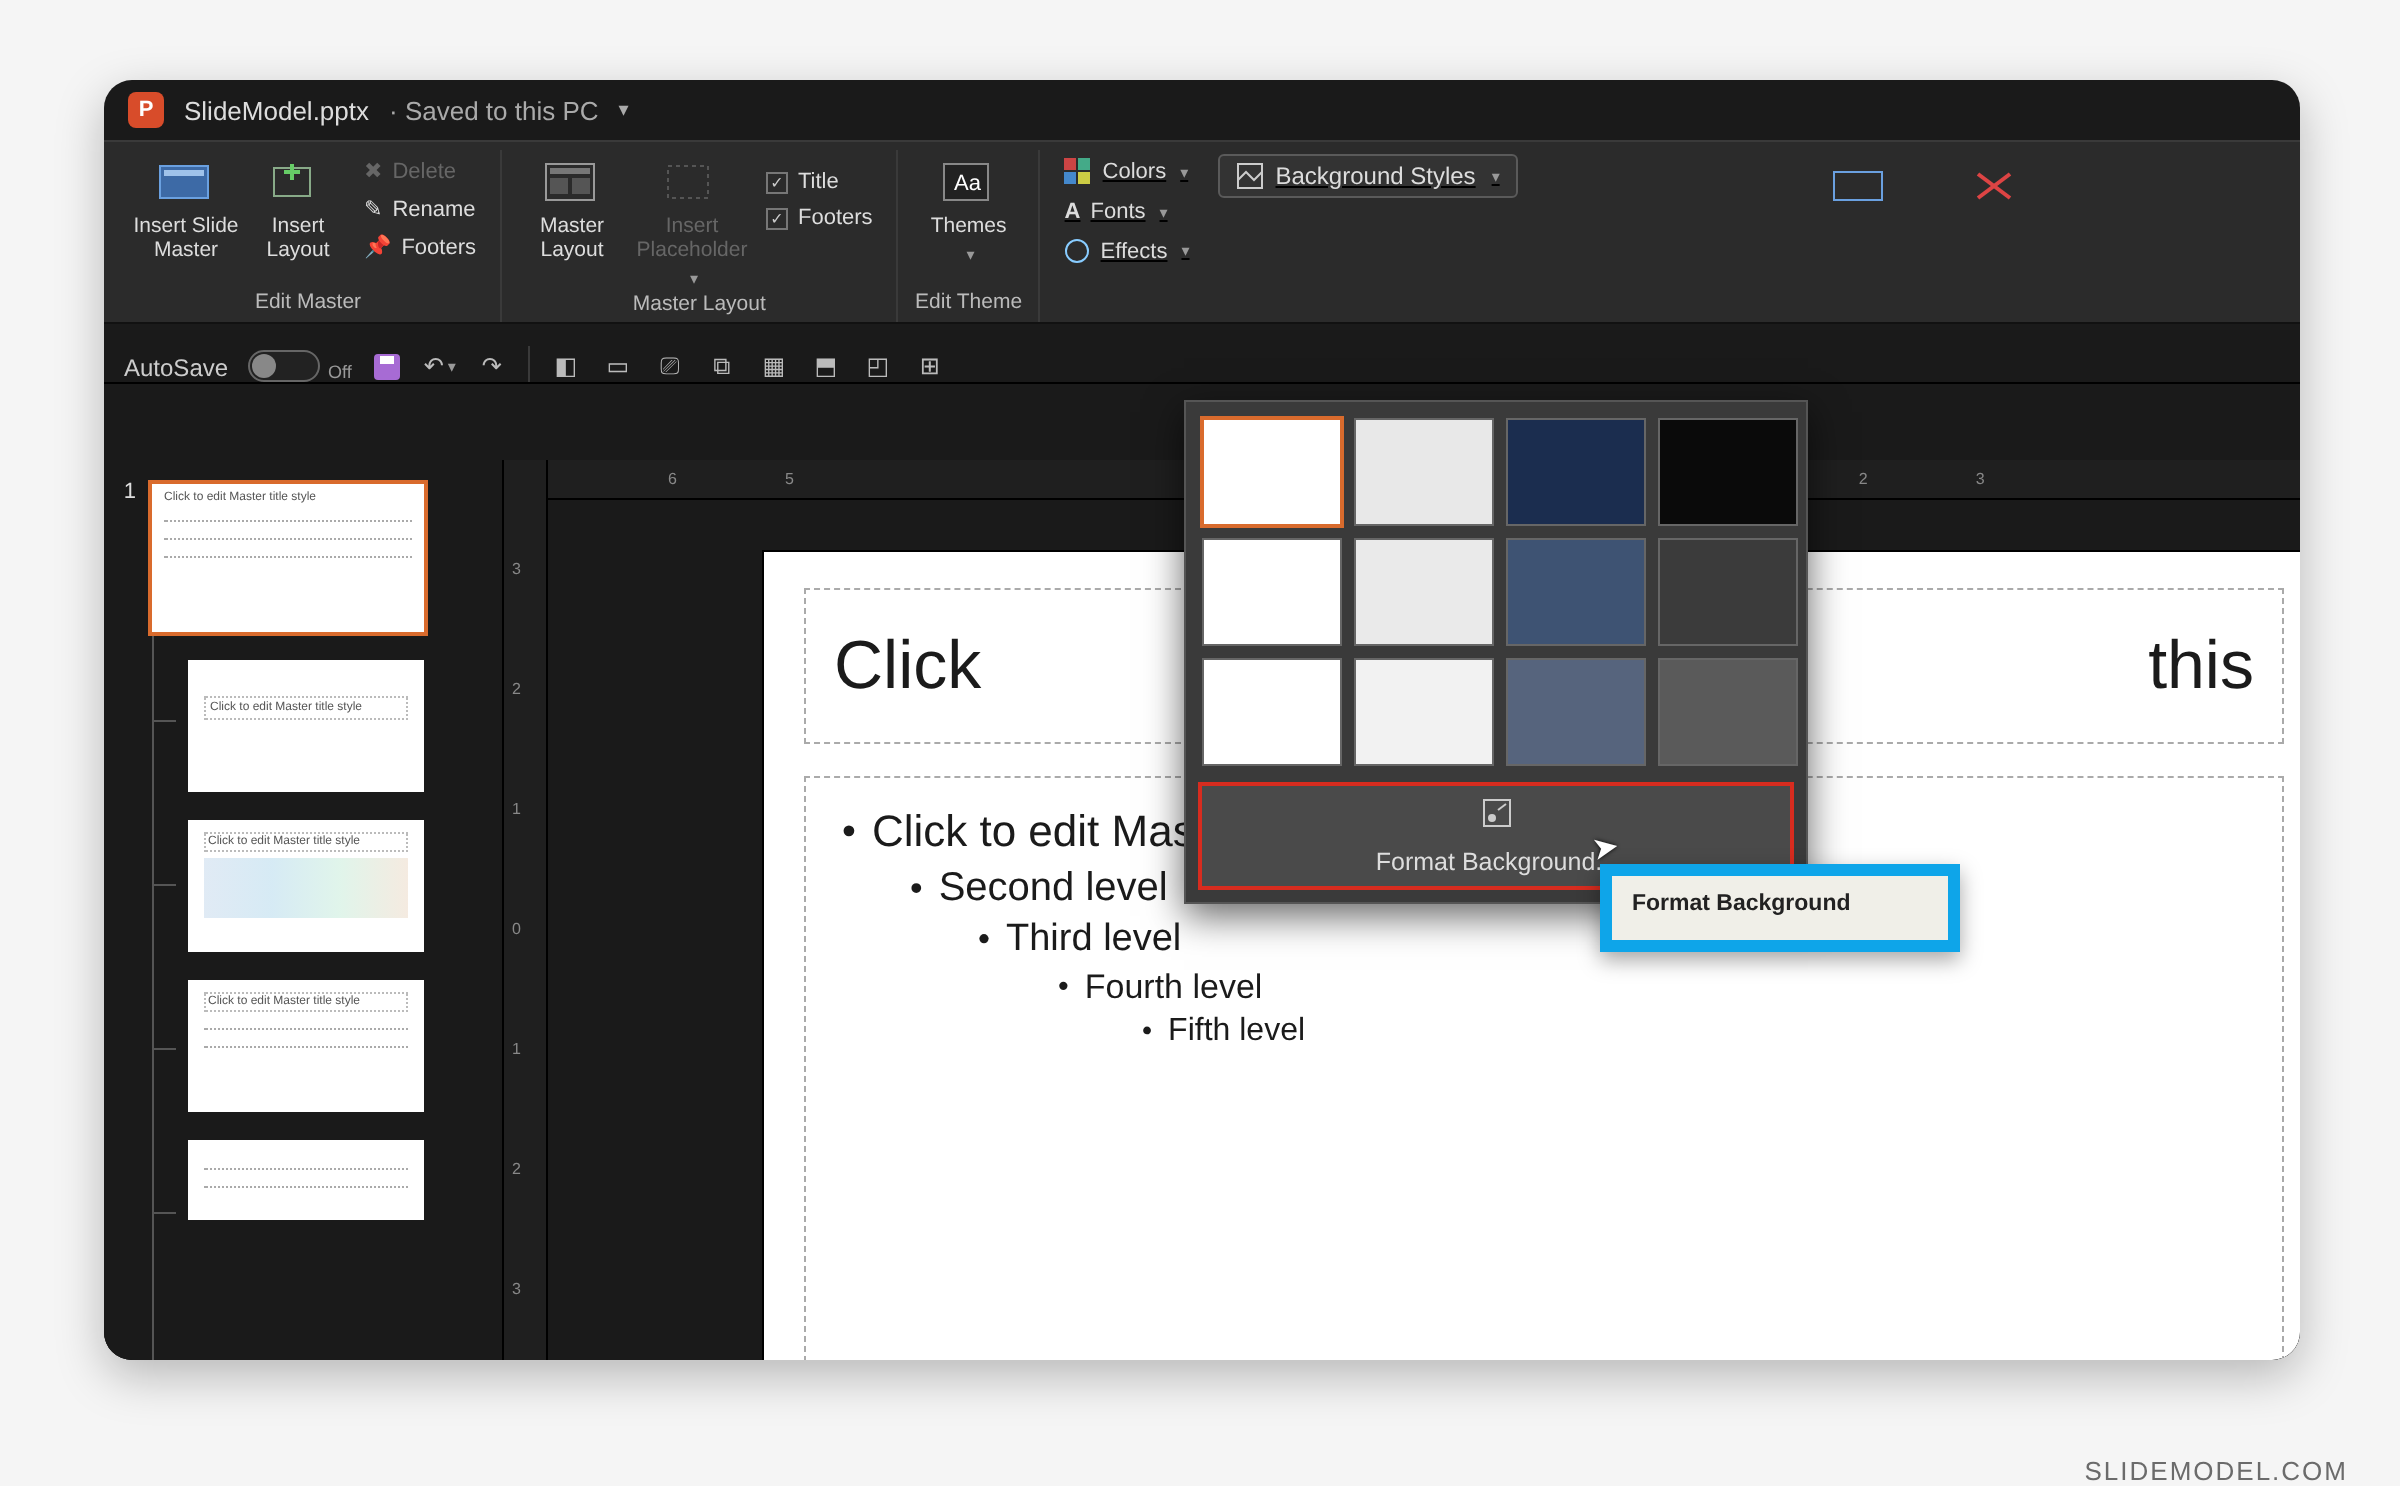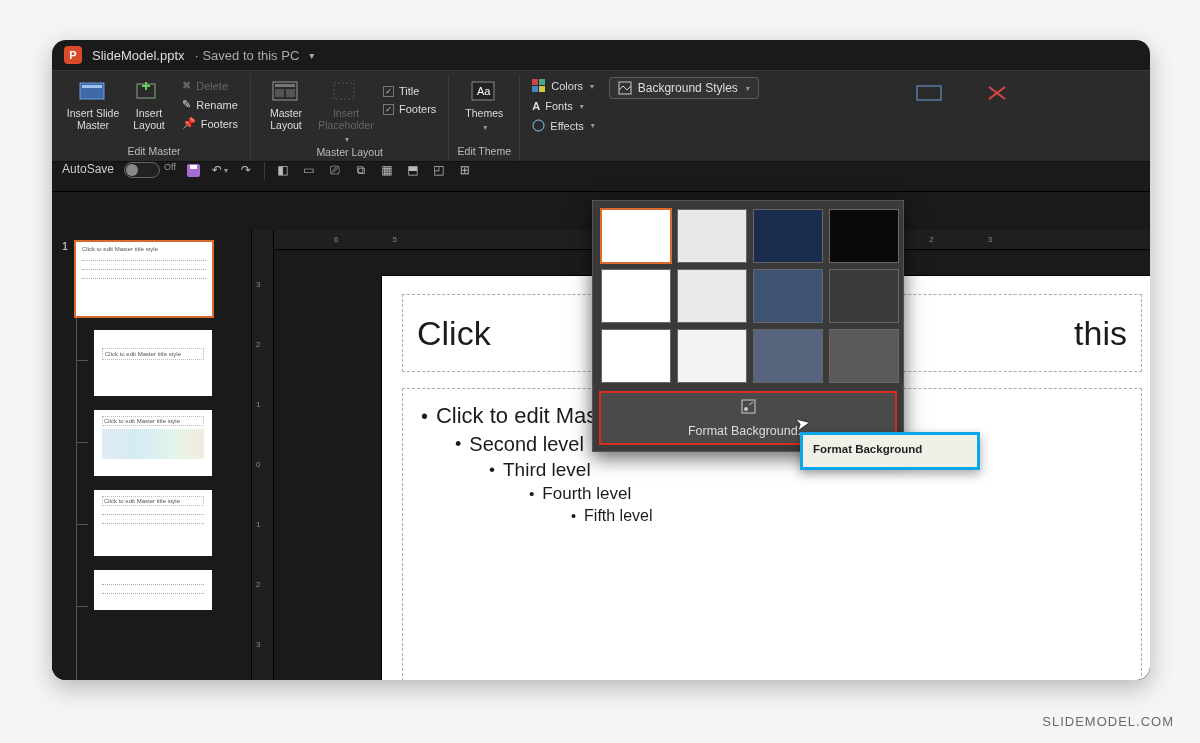--- a/index.html
+++ b/index.html
@@ -25,21 +25,21 @@
   .big-btn { display:flex; flex-direction:column; align-items:center; justify-content:flex-start; width:54px; color:#ddd; font-size:10.5px; text-align:center; gap:4px; padding-top:4px; cursor:pointer; line-height:1.15;}
   .big-btn .ic { width:28px; height:24px; display:flex; align-items:center; justify-content:flex-start; }
   .small-stack { display:flex; flex-direction:column; gap:2px; padding-top:2px; }
   .small-btn { display:flex; align-items:center; gap:5px; color:#ddd; font-size:11px; padding:2px 4px; cursor:pointer; }
   .small-btn.dis { color:#666; }
   .caret { font-size:8px; color:#999; margin-left:2px;}
   .chk { width:11px; height:11px; border:1px solid #777; display:inline-flex; align-items:center; justify-content:center; font-size:8px; color:#ccc; }
   
   .bgstyles-btn { display:flex; align-items:center; gap:6px; color:#ddd; font-size:12px; padding:3px 8px; border:1px solid #5a5a5a; border-radius:3px; background:#333; cursor:pointer; white-space:nowrap; }
   
-  .qat { height:30px; background:#1a1a1a; display:flex; align-items:flex-start; gap:10px; padding:0 10px; color:#ccc; font-size:12px; border-bottom:1px solid #000; }
+  .qat { height:30px; background:#1a1a1a; display:flex; align-items:flex-end; gap:10px; padding:0 10px; color:#ccc; font-size:12px; border-bottom:1px solid #000; }
   .toggle { width:36px; height:16px; border:1px solid #666; border-radius:8px; position:relative; background:#222;}
   .toggle::after{content:""; position:absolute; width:12px; height:12px; border-radius:50%; background:#888; top:1px; left:1px;}
   .qat-ic { width:16px; height:16px; display:flex; align-items:center; justify-content:center; color:#bbb; cursor:pointer;}
   .qat-sep { width:1px; height:18px; background:#3a3a3a; }
   
   .workspace { position:absolute; top: 190px; left:0; right:0; bottom:0; display:flex; background:#1a1a1a; }
   .thumbs { width:200px; background:#1a1a1a; border-right:1px solid #000; padding:10px 6px 0 6px; overflow:hidden; }
   .thumb-row { display:flex; align-items:flex-start; gap:6px; margin-bottom:12px; position:relative;}
   .thumb-num { color:#ddd; font-size:11px; width:10px; text-align:right; }
   .thumb { background:#fff; border:2px solid transparent; width:130px; height:72px; position:relative; font-size:6px; color:#555; padding:4px 6px; }
@@ -66,25 +66,25 @@
   
   .bg-panel { position:absolute; top:160px; left:540px; width:312px; background:#3a3a3a; border:1px solid #555; box-shadow:0 6px 18px rgba(0,0,0,.6); z-index:50; padding:6px; }
   .bg-grid { display:grid; grid-template-columns:repeat(4, 70px); grid-auto-rows:54px; gap:6px; padding:2px; }
   .swatch { border:1px solid #666; cursor:pointer; }
   .swatch.sel { outline:2px solid #d96b2d; outline-offset:-1px; }
   .bg-menu { margin-top:6px; }
   .bg-item { display:flex; align-items:center; gap:10px; padding:7px 10px; color:#ddd; font-size:12.5px; cursor:pointer;flex-direction:column; }
   .bg-item.hl { background:#4a4a4a; outline:2px solid #d72c1f; outline-offset:-2px; }
   .bg-item .mi { width:16px; height:16px; display:flex; align-items:center; justify-content:center; color:#ccc;}
   
-  .tooltip { position:absolute; top:392px; left:748px; width:180px; background:#f0efe8; border:3px solid #0ea5e9; box-shadow:0 4px 10px rgba(0,0,0,.35); padding:8px 10px; font-size:11px; color:#333; z-index:60;}
+  .tooltip { position:absolute; top:392px; left:748px; width:180px; background:#f0efe8; border:6px solid #0ea5e9; box-shadow:0 4px 10px rgba(0,0,0,.35); padding:8px 10px; font-size:11px; color:#333; z-index:60;}
   .tooltip .tt-title { font-weight:700; margin-bottom:4px; font-size:11.5px; color:#222;}
   .cursor { position:absolute; top:374px; left:744px; z-index:70; color:#fff; font-size:16px; transform:rotate(-10deg); text-shadow:0 0 2px #000;}
   
-  .watermark { position:absolute; right:26px; bottom:14px; font-size:13px; letter-spacing:1px; color:#6b6b6b; }
+  .watermark { position:absolute; right:26px; bottom:0; font-size:13px; letter-spacing:1px; color:#6b6b6b; }
   
   svg { display:block; }
 </style>
 </head>
 <body>
 
 <div class="frame">
 
   <div class="titlebar">
     <div class="app-icon"></div>
@@ -181,21 +181,21 @@
               </svg>
             </div>
           <span>Themes</span>
             <span class="caret">▾</span>
         </div>
       </div>
       <div class="group-label">Edit Theme</div>
     </div>
 
     <div class="group" style="border-right:none">
-      <div class="group-body" style="gap:10px; align-items:flex-start;">
+      <div class="group-body" style="gap:10px; align-items:flex-start;text-decoration:underline;">
         <div class="small-stack" style="gap:3px; padding-top:2px;">
           <div class="small-btn">
               <svg width="14" height="14">
                 <rect width="6" height="6" fill="#c44"></rect>
                 <rect x="7" width="6" height="6" fill="#4a8"></rect>
                 <rect y="7" width="6" height="6" fill="#48c"></rect>
                 <rect x="7" y="7" width="6" height="6" fill="#cc4"></rect>
               </svg>
               <span>Colors</span>
               <span class="caret">▾</span>

